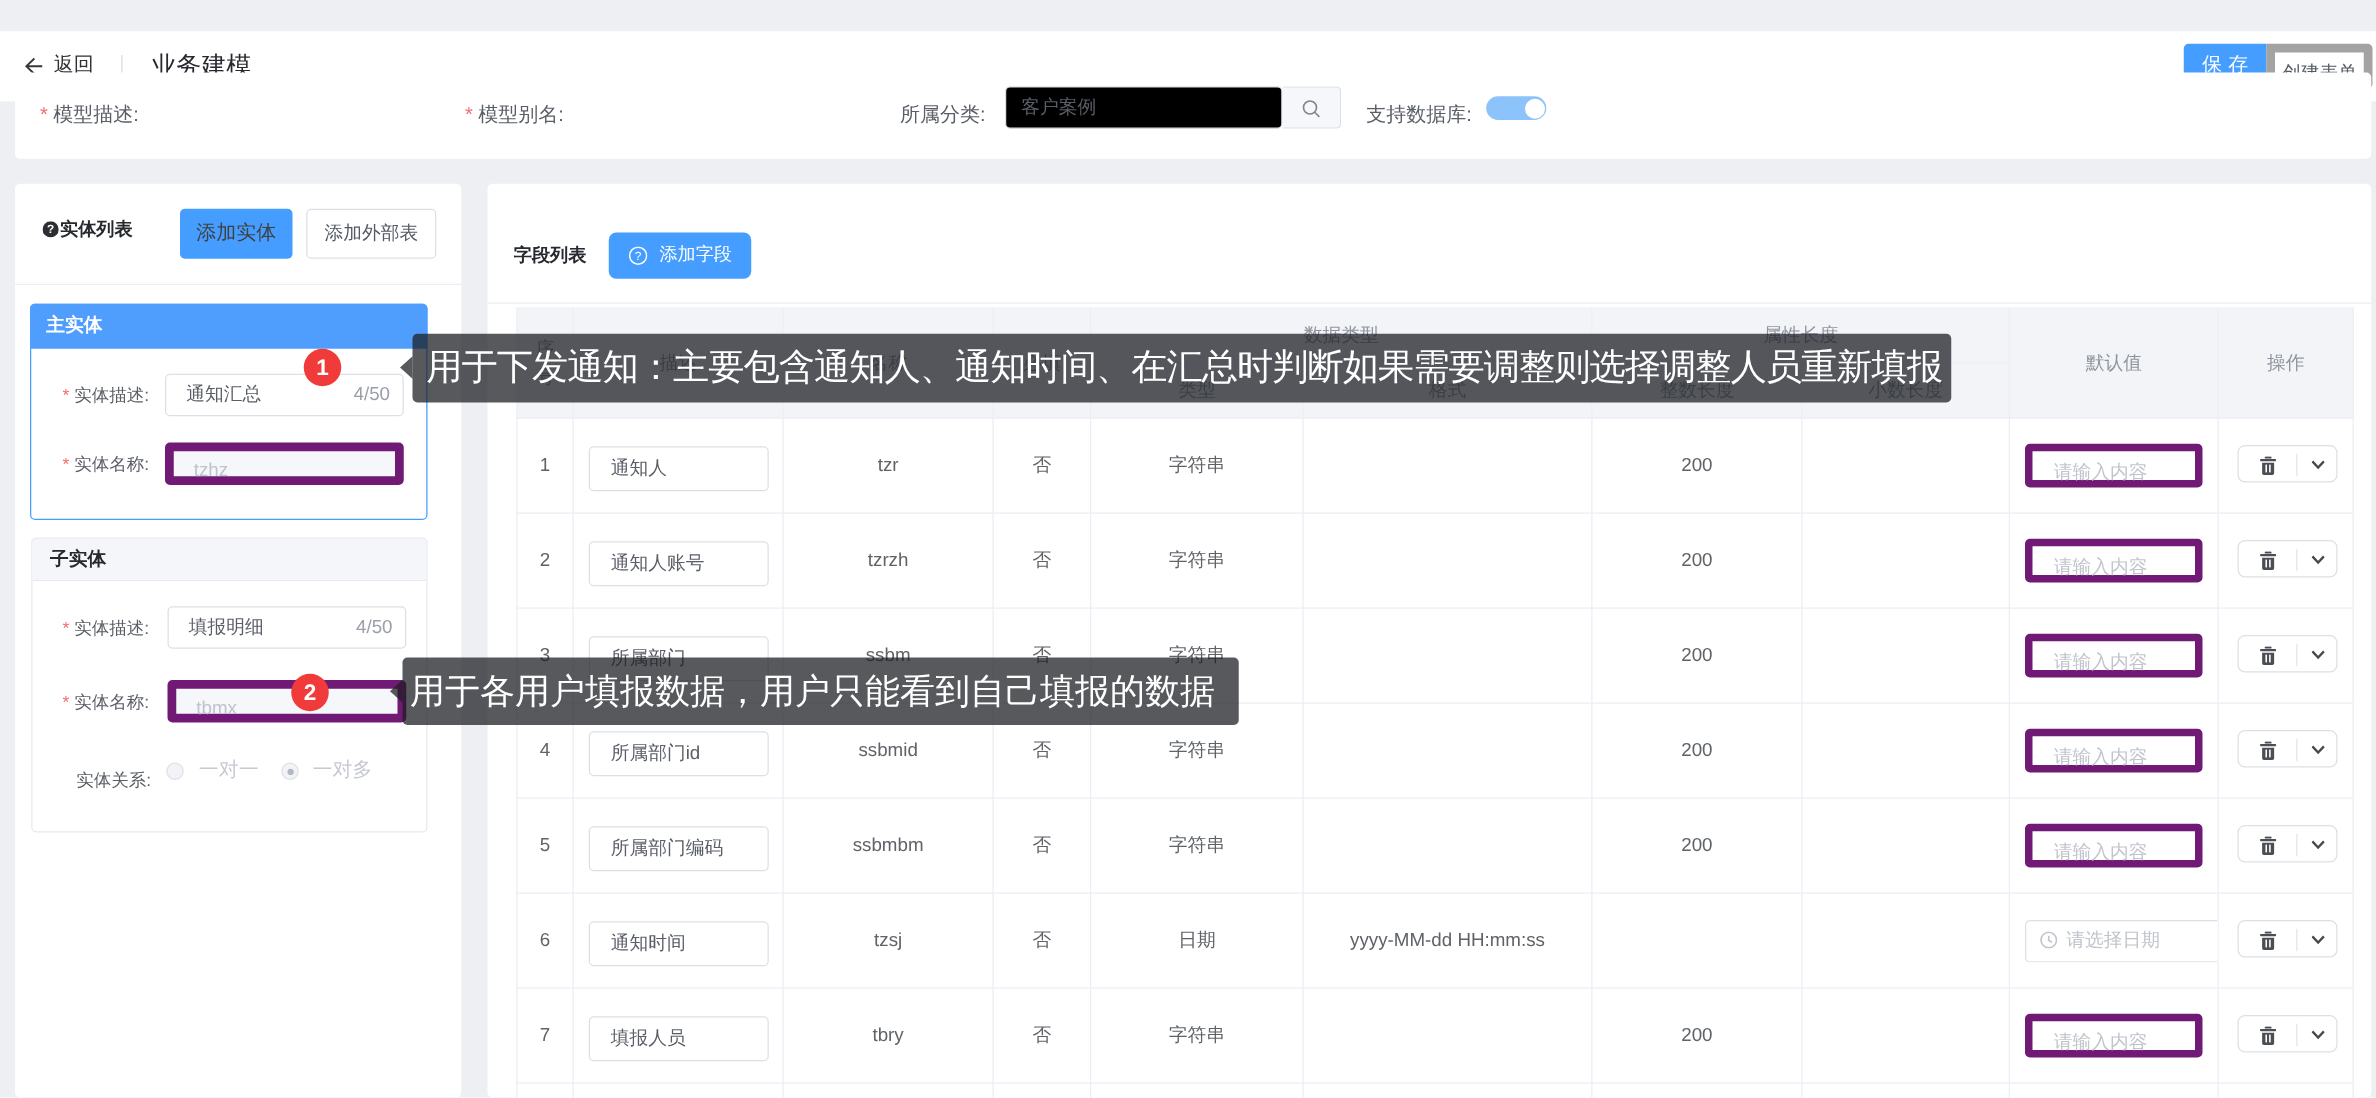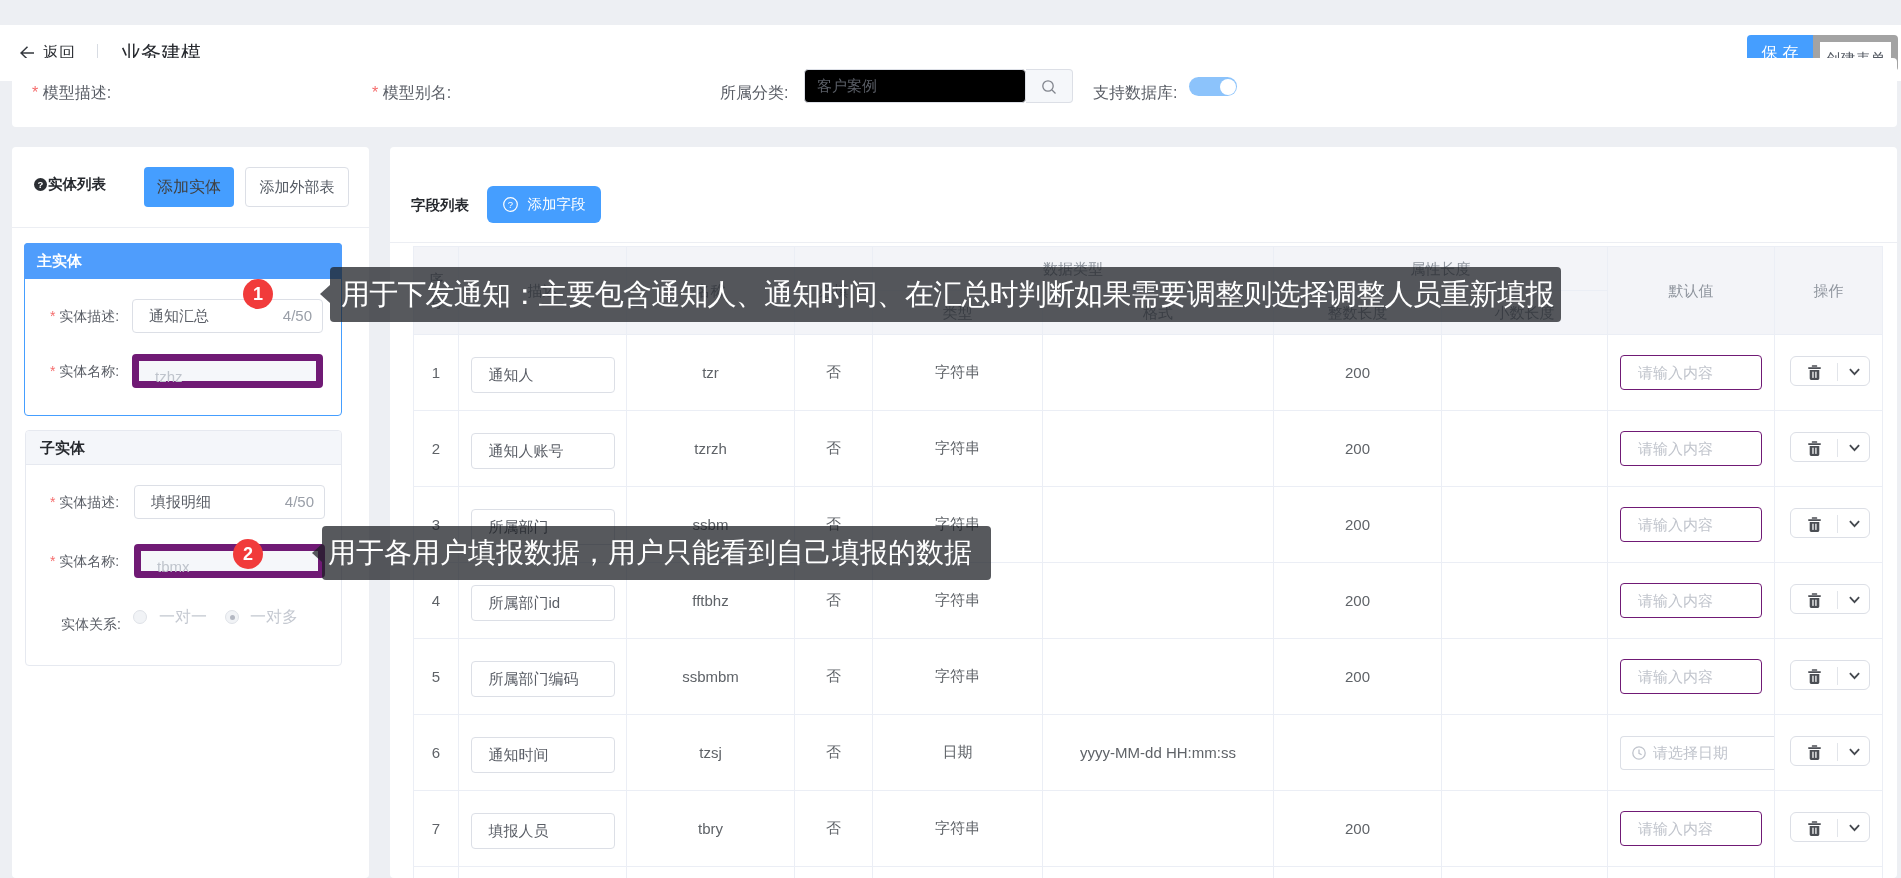--- a/index.html
+++ b/index.html
@@ -59,21 +59,21 @@
 table.ft col.c6{width:168px}
 table.ft col.c7{width:166px}
 table.ft col.c8{width:166px}
 table.ft col.c9{width:108px}
 table.ft th{background:#f3f4f8;border:1px solid #ebeef5;font-size:15px;font-weight:500;color:#8f959e;text-align:center;padding:0;line-height:22px;}
 table.ft thead tr:first-child{height:44px;}
 table.ft thead tr:last-child{height:44px;}
 table.ft td{border:1px solid #ebeef5;font-size:15px;color:#5f6368;text-align:center;background:#fff;}
 table.ft tbody tr{height:76px;}
 .cinput{display:inline-block;width:144px;height:36px;background:#fff;border:1px solid #dcdfe6;border-radius:4px;text-align:left;line-height:34px;color:#5a5e66;font-size:15px;padding-left:17px;position:relative;top:2px;}
-.dinput{display:inline-block;width:142px;height:35px;background:#fff;border:1px solid #701a75;border-radius:4px;text-align:left;line-height:33px;color:#c0c4cc;font-size:15px;padding-left:17px;}
+.dinput{display:inline-block;width:142px;height:35px;background:#fff;border:6px solid #701a75;border-radius:4px;text-align:left;line-height:33px;color:#c0c4cc;font-size:15px;padding-left:17px;}
 .dateinput{display:inline-block;width:154px;height:34px;background:#fff;border:1px solid #dcdfe6;border-right:none;border-radius:4px 0 0 4px;text-align:left;line-height:32px;color:#c0c4cc;font-size:15px;padding-left:11px;}
 .opgroup{display:inline-block;width:80px;height:30px;background:#fff;border:1px solid #dcdfe6;border-radius:6px;position:relative;margin-left:2px;}
 .opgroup .sep{position:absolute;left:46px;top:6px;width:1px;height:18px;background:#e2e5ea;}
 
 .tip{position:absolute;background:rgba(28,31,36,0.74);color:#fff;font-size:29px;white-space:nowrap;border-radius:4px;margin-left:44px;}
 .tip1{letter-spacing:-0.8px;}
 .tip2{font-size:28px;}
 .tip .arrow{position:absolute;left:-10px;width:0;height:0;border-top:9px solid transparent;border-bottom:9px solid transparent;border-right:10px solid rgba(28,31,36,0.74);}
 .numball{position:absolute;width:30px;height:30px;border-radius:50%;background:#f13b3b;color:#fff;font-size:18px;font-weight:bold;text-align:center;line-height:30px;}
 </style>
@@ -252,21 +252,21 @@
                   <path d="M1.7 5.1 H11.3 V13.6 A1.4 1.4 0 0 1 9.9 15 H3.1 A1.4 1.4 0 0 1 1.7 13.6 Z" fill="#4b4e54"></path>
                   <rect x="4.35" y="6.7" width="1.25" height="6.2" fill="#fff"></rect>
                   <rect x="7.3" y="6.7" width="1.25" height="6.2" fill="#fff"></rect>
                 </svg><span class="sep"></span><svg class="abs" style="left:58px;top:11px" width="11" height="8" viewBox="0 0 11 8">
                   <path d="M0.9 1.1 L5.5 6.1 L10.1 1.1" stroke="#45494f" stroke-width="1.8" fill="none"></path>
                 </svg></span></td>
         </tr>
         <tr>
           <td>4</td>
           <td><span class="cinput">所属部门id</span></td>
-          <td>fftbhz</td>
+          <td>ssbmid</td>
             <td>否</td>
             <td>字符串</td>
             <td></td>
             <td>200</td>
             <td></td>
           <td><span class="dinput">请输入内容</span></td>
           <td><span class="opgroup"><svg class="abs" style="left:17px;top:8px" width="13" height="16" viewBox="0 0 13 16">
                   <rect x="0" y="2.2" width="13" height="1.7" rx="0.8" fill="#4b4e54"></rect>
                   <rect x="3.8" y="0.2" width="5.4" height="1.6" rx="0.5" fill="#4b4e54"></rect>
                   <path d="M1.7 5.1 H11.3 V13.6 A1.4 1.4 0 0 1 9.9 15 H3.1 A1.4 1.4 0 0 1 1.7 13.6 Z" fill="#4b4e54"></path>

